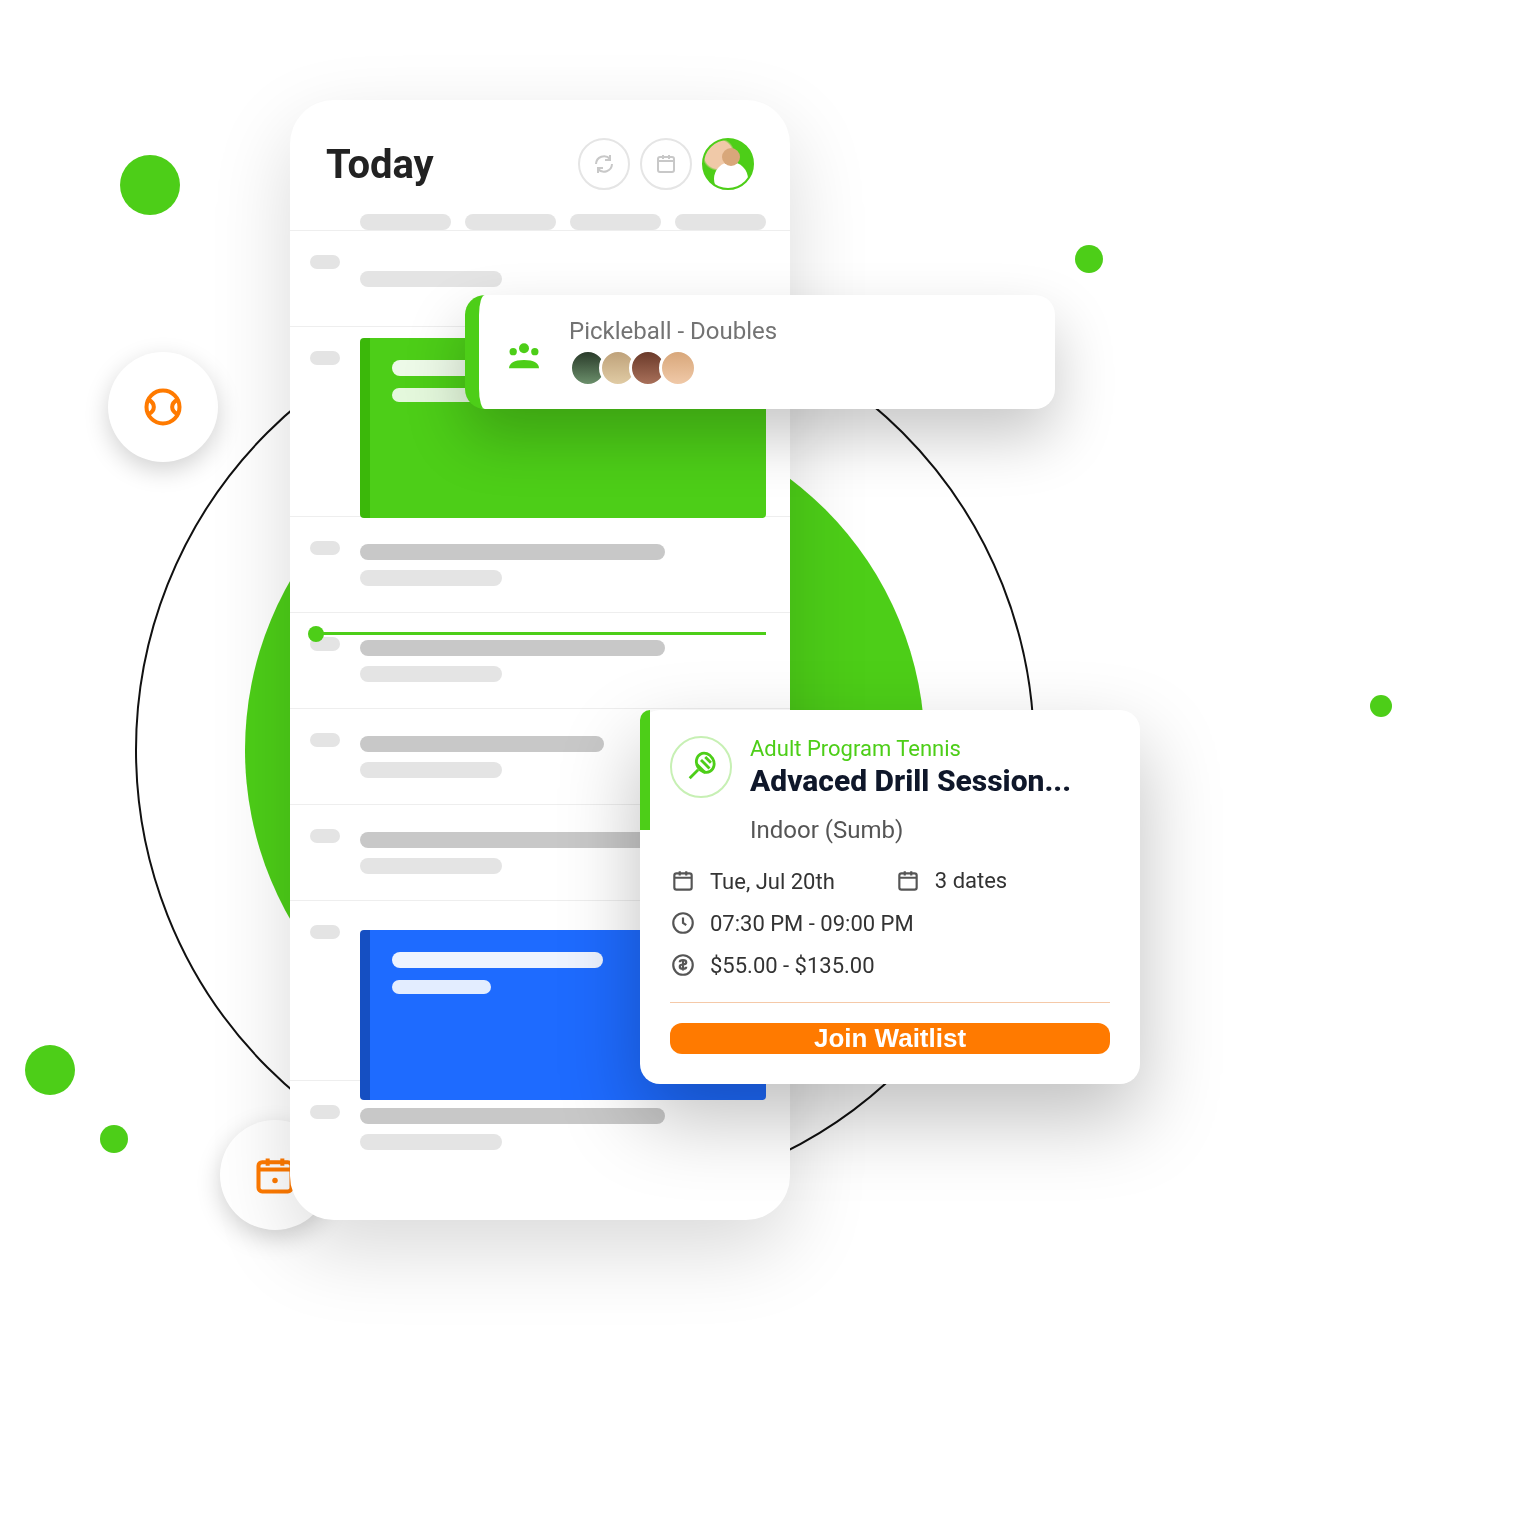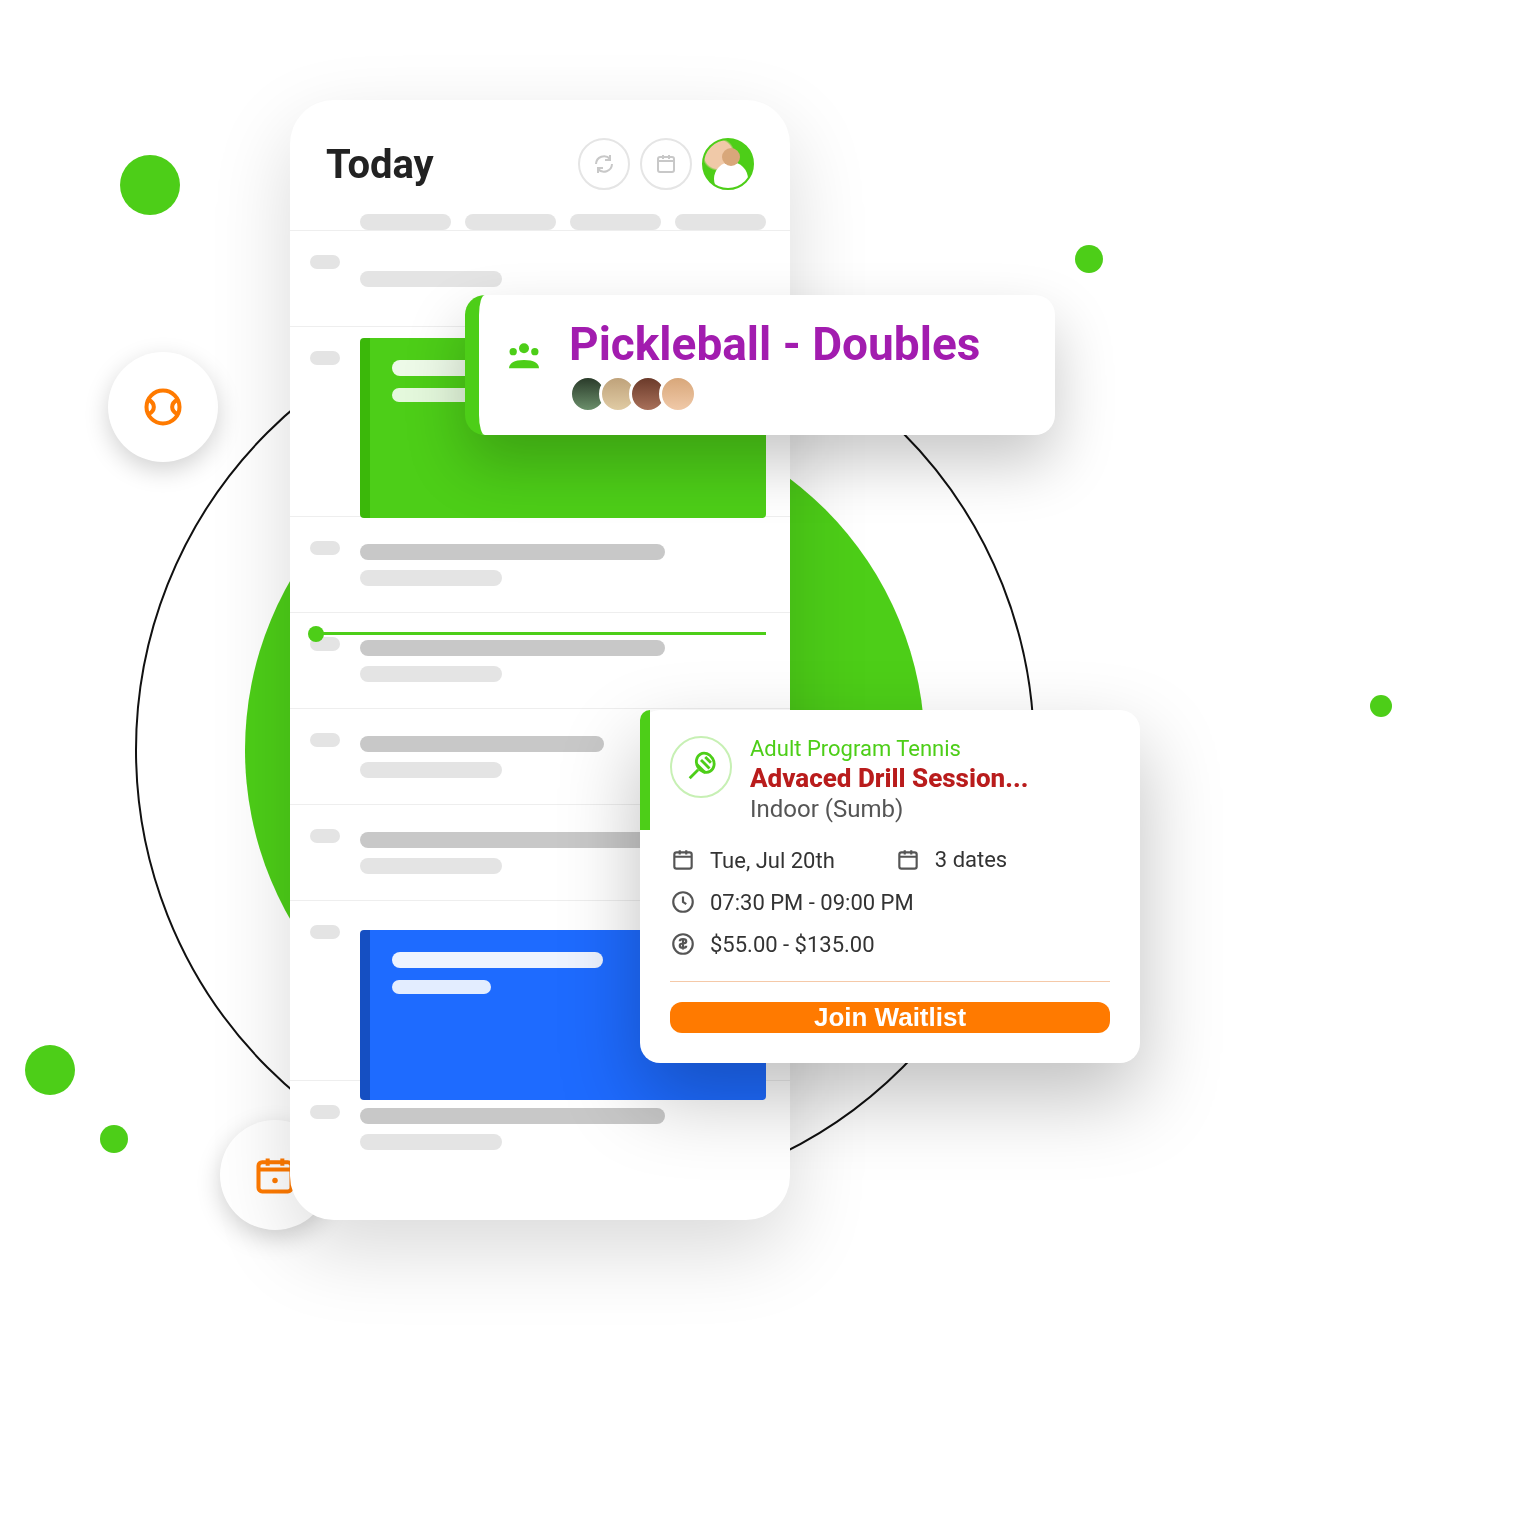--- a/index.html
+++ b/index.html
@@ -113,21 +113,21 @@
     position:absolute; left:465px; top:295px; width:590px;
     background:#fff; border-radius:20px; box-shadow:0 28px 60px rgba(0,0,0,.22);
     display:flex; align-items:flex-start; padding:22px 26px 22px 0;
     border-left:14px solid #4DCE18;
   }
   .pop1 .icon-wrap {
     width:90px; display:flex; align-items:center; justify-content:center; padding-top:18px;
   }
   .pop1 .icon-wrap svg { width:40px; height:40px; fill:#4DCE18; }
   .pop1 .body { flex:1; }
-  .pop1 .title { font-size:46px; font-weight:700; color:#a21caf; margin-bottom:4px;}
+  .pop1 .title { font-size:24px; font-weight:400; color:#737373; margin-bottom:4px;}
   .pop1 .subtitle { font-size:28px; color:#444; margin-bottom:10px;}
   .pop1 .avs { display:flex; }
   .pop1 .avs .av { width:38px;height:38px;border-radius:50%; border:3px solid #fff; margin-left:-8px; }
   .pop1 .avs .av:first-child{margin-left:0;}
   .av.a1{background:linear-gradient(#2a3b2a,#6b8f6b);}
   .av.a2{background:linear-gradient(#bfa27a,#e0cba4);}
   .av.a3{background:linear-gradient(#6b3a2a,#a8705a);}
   .av.a4{background:linear-gradient(#d8a77a,#f0c9a8);}
 
   
@@ -138,22 +138,22 @@
   }
   .card .tophead { display:flex; gap:18px; position:relative; }
   .card .stripe { position:absolute; left:-30px; top:-26px; width:10px; height:120px; background:#4DCE18; border-top-left-radius:20px;}
   .card .program-icon {
     width:62px;height:62px;border-radius:50%; border:2px solid #c7f0b4;
     display:flex;align-items:center;justify-content:center; flex-shrink:0;
   }
   .card .program-icon svg{width:34px;height:34px;stroke:#4DCE18;fill:none;stroke-width:2;}
   .card .meta { flex:1; min-width:0;}
   .card .cat { color:#4DCE18; font-size:22px; font-weight:400; margin-bottom:2px;}
-  .card .ctitle { font-size:26px; font-weight:800; color:#b91c1c; white-space:nowrap; overflow:hidden; text-overflow:ellipsis;}
-  .card .loc { font-size:24px; color:#555; margin-top:2px;}
+  .card .ctitle { font-size:30px; font-weight:800; color:#0f172a; white-space:nowrap; overflow:hidden; text-overflow:ellipsis;}
+  .card .loc { font-size:24px; color:#555; margin-top:18px;}
   .card .info { margin-top:24px; display:flex; flex-direction:column; gap:16px; }
   .info-row { display:flex; align-items:center; gap:14px; font-size:22px; color:#333;}
   .info-row.double { justify-content:flex-start; gap:60px;}
   .info-row svg { width:26px;height:26px;stroke:#555;fill:none;stroke-width:2; flex-shrink:0;}
   .slot-pill { width:34px;height:20px;border-radius:10px;background:#4DCE18; flex-shrink:0;}
   .card hr { border:none; border-top:1px solid #f5c9a8; margin:24px 0 20px;}
   .join-btn {
     display:block; width:100%; border:none; border-radius:12px;
     background:#FF7A00; color:#fff; font-size:26px; font-weight:700; cursor:pointer;
   }

